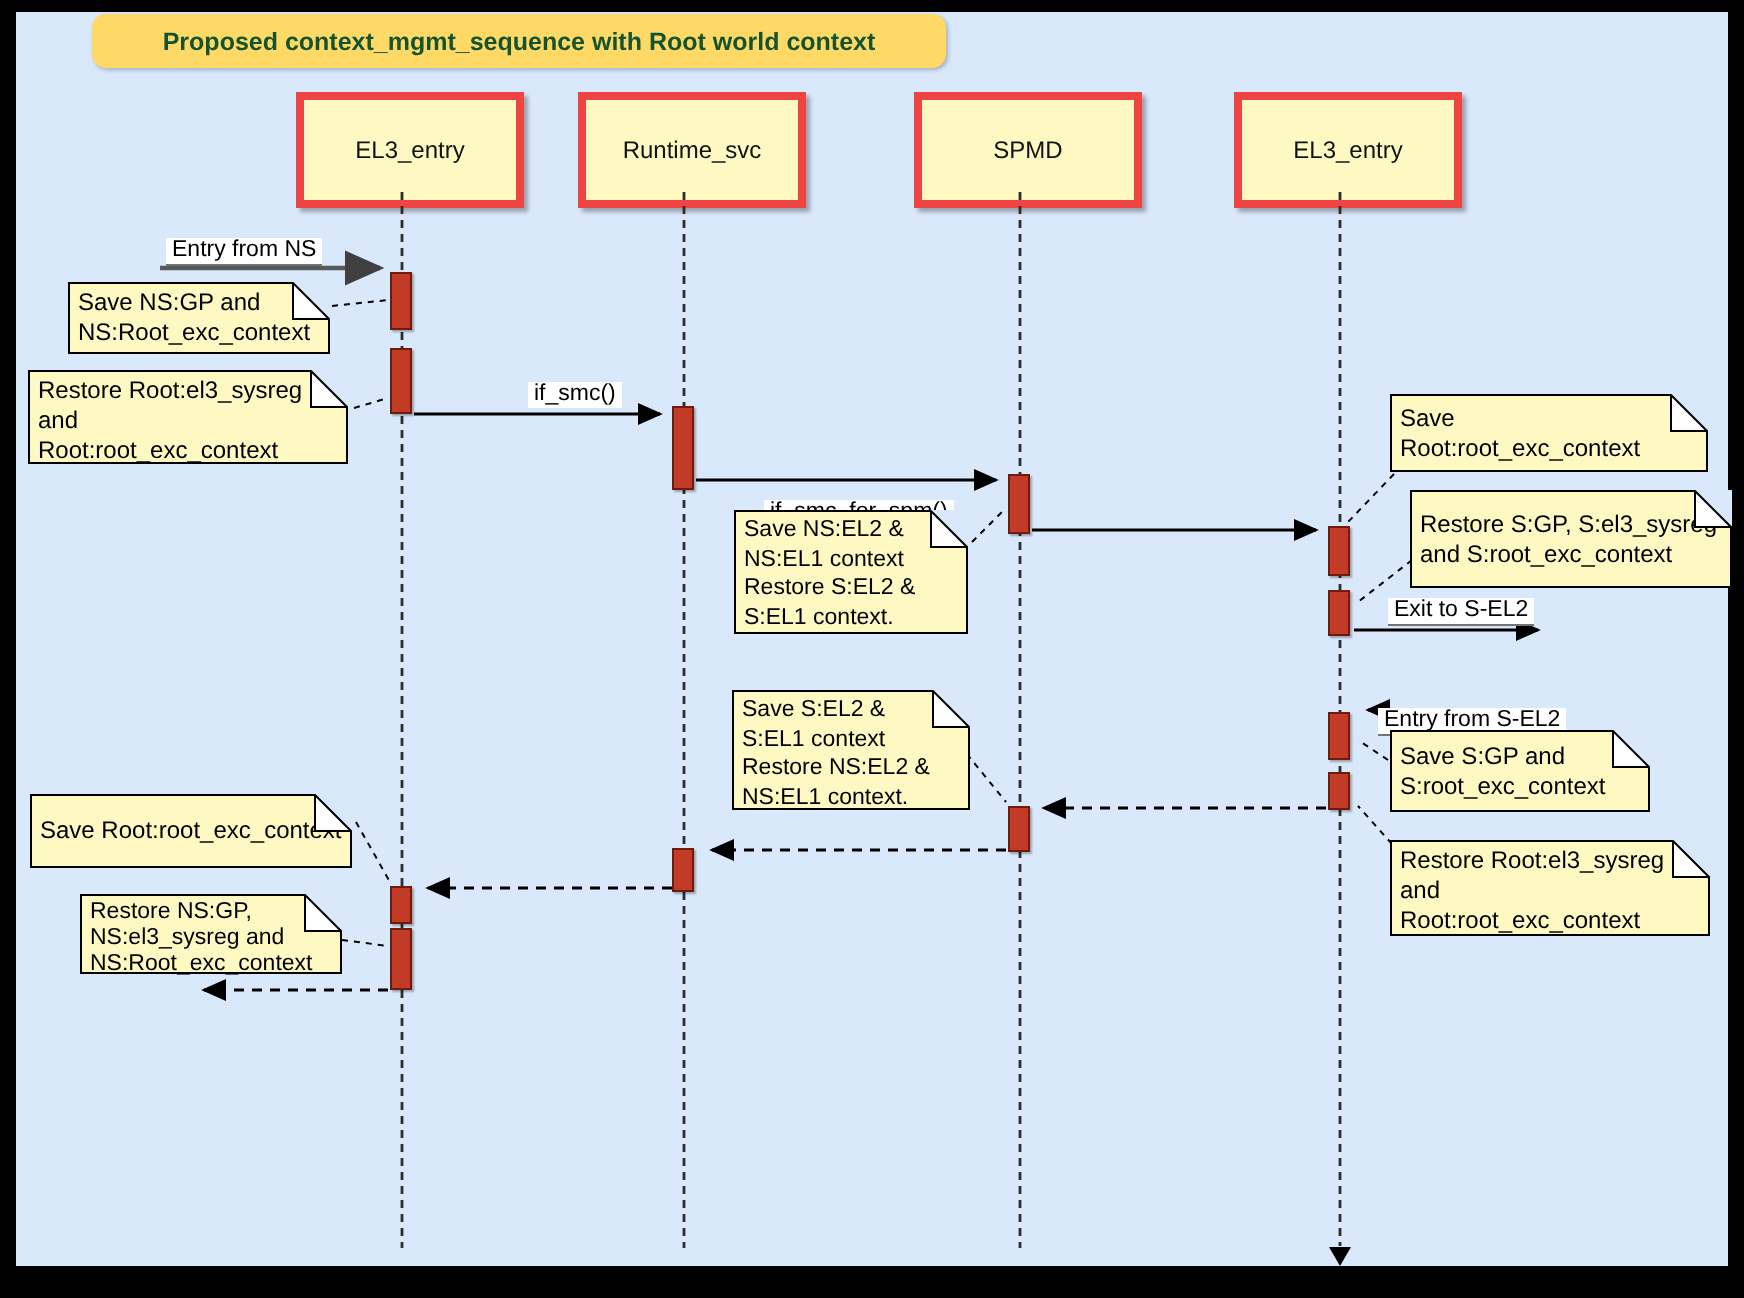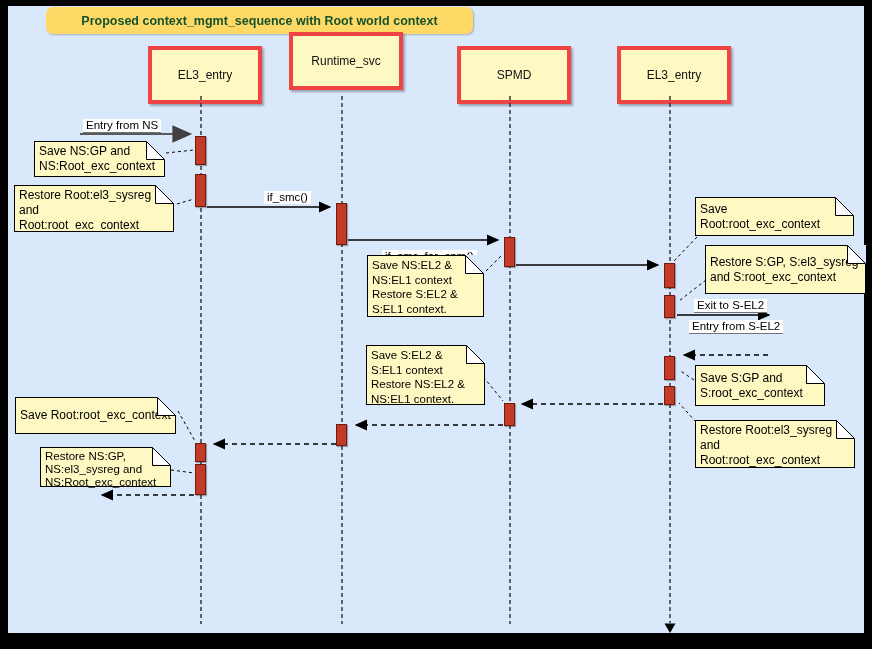--- a/index.html
+++ b/index.html
@@ -26,21 +26,21 @@
 </style>
 </head>
 <body>
 
 <div class="page">
   <div class="canvas"></div>
 
   <div class="title">Proposed context_mgmt_sequence with Root world context</div>
 
   <div class="actor" style="left:148px;top:46px;">EL3_entry</div>
-  <div class="actor" style="left:289px;top:32px;">Runtime_svc</div>
+  <div class="actor" style="left:289px;top:46px;">Runtime_svc</div>
   <div class="actor" style="left:457px;top:46px;text-align:right;">SPMD</div>
   <div class="actor" style="left:617px;top:46px;">EL3_entry</div>
 
   <svg class="overlay" viewBox="0 0 872 649">
     <defs>
       <marker id="ah" markerWidth="10" markerHeight="9" refX="8" refY="4" orient="auto">
         <path d="M0,0 L9,4 L0,8 z" fill="#000"></path>
       </marker>
       <marker id="ahg" markerWidth="10" markerHeight="9" refX="8" refY="4" orient="auto">
         <path d="M0,0 L9,4 L0,8 z" fill="#404040"></path>
@@ -87,21 +87,21 @@
   <div class="activation" style="left:504px;top:403px;height:23px;"></div>
   <div class="activation" style="left:664px;top:263px;height:25px;"></div>
   <div class="activation" style="left:664px;top:295px;height:23px;"></div>
   <div class="activation" style="left:664px;top:356px;height:24px;"></div>
   <div class="activation" style="left:664px;top:386px;height:19px;"></div>
 
   <div class="msg-label underlined" style="left:83px;top:119px;">Entry from NS</div>
   <div class="msg-label" style="left:264px;top:191px;text-align:center;">if_smc()</div>
   <div class="msg-label" style="left:382px;top:226px;margin-top:24px;">if_smc_for_spm()</div>
   <div class="msg-label underlined" style="left:694px;top:299px;">Exit to S-EL2</div>
-  <div class="msg-label underlined" style="left:689px;top:320px;">Entry from S-EL2</div>
+  <div class="msg-label underlined" style="left:689px;top:354px;">Entry from S-EL2</div>
 
   <div class="note" style="left:34px;top:141px;width:131px;height:36px;">
     <span class="note-text">Save NS:GP and
 NS:Root_exc_context</span>
     <svg class="fold">
         <polygon points="0,0 19,0 19,19" fill="#dae8fc"></polygon>
         <path d="M0.5,0.5 L18.5,18.5 L0.5,18.5 Z" fill="#fff" stroke="#000"></path>
       </svg>
   </div>
   <div class="note" style="left:14px;top:185px;width:160px;height:47px;">

